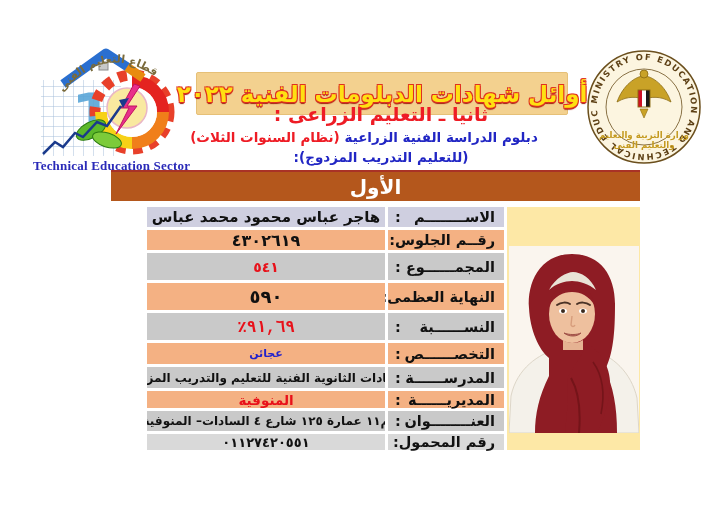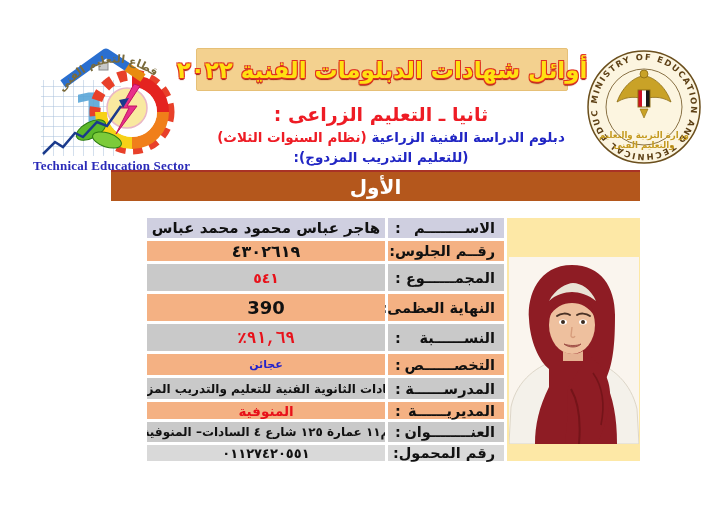--- a/index.html
+++ b/index.html
@@ -10,51 +10,51 @@
   
   .logo-left{position:absolute;left:33px;top:36px;width:154px;height:140px;}
   .logo-left svg{display:block;}
   .logo-caption{
     position:absolute;left:0;top:122px;width:154px;text-align:center;
     font-family:"Liberation Serif",serif;font-weight:bold;font-size:13px;color:#2a2ab8;
     letter-spacing:.2px;white-space:nowrap;
   }
   
   .banner{
-    position:absolute;left:196px;top:48px;width:370px;height:41px;
+    position:absolute;left:196px;top:72px;width:370px;height:41px;
     background:#f3d18f;border:1px solid #e6c077;border-radius:2px;
     display:flex;align-items:center;justify-content:center;direction:rtl;
   }
   .banner-text{
     font-size:23px;font-weight:bold;color:#ffe012;letter-spacing:1px;
     text-shadow:-1px -1px 0 #e03020,1px -1px 0 #e03020,-1px 1px 0 #e03020,1px 1px 0 #e03020,0 2px 1px #a02010;
     white-space:nowrap;
   }
   
   .h-red{
     position:absolute;left:150px;top:103px;width:462px;text-align:center;direction:rtl;
     font-size:19px;font-weight:bold;color:#ee1c25;white-space:nowrap;
   }
   .h-blue1{
-    position:absolute;left:131px;top:129px;width:520px;text-align:center;direction:rtl;
+    position:absolute;left:104px;top:129px;width:520px;text-align:center;direction:rtl;
     font-size:13.5px;font-weight:bold;color:#2126c4;white-space:nowrap;
   }
   .h-blue1 .red-part{color:#ee1c25;}
   .h-blue2{
     position:absolute;left:150px;top:149px;width:462px;text-align:center;direction:rtl;
     font-size:13.5px;font-weight:bold;color:#2126c4;white-space:nowrap;
   }
   
   .seal{position:absolute;left:584px;top:46px;width:120px;height:122px;}
   
   .cert-table{position:absolute;left:111px;top:170px;width:529px;}
   .t-header{
     height:29px;background:#b4571c;border-top:2px solid #a93226;
     display:flex;align-items:center;justify-content:center;
-    color:#ffffff;font-size:20px;font-weight:bold;margin-bottom:17px;
+    color:#ffffff;font-size:20px;font-weight:bold;margin-bottom:6px;
   }
   .t-grid{
     display:grid;direction:rtl;
     grid-template-columns:133px 116px 1fr;
     grid-template-rows:20px 20px 27px 27px 27px 21px 21px 17px 20px 16px;
     gap:3px;background:#ffffff;
   }
   .photo-cell{
     grid-column:1;grid-row:1 / span 10;background:#fde8a6;position:relative;
   }
@@ -217,21 +217,21 @@
       </div>
     <div class="cell val bg-gray">
         <span class="v-total ltr">٥٤١</span>
       </div>
 
     <div class="cell lbl bg-peach">
         <span>النهاية العظمى</span>
         <span>:</span>
       </div>
     <div class="cell val bg-peach">
-        <span class="v-max ltr">390</span>
+        <span class="v-max ltr">٥٩٠</span>
       </div>
 
     <div class="cell lbl bg-gray">
         <span>النســــــبة</span>
         <span>:</span>
       </div>
     <div class="cell val bg-gray">
         <span class="v-pct ltr">٪٩١,٦٩</span>
       </div>
 

